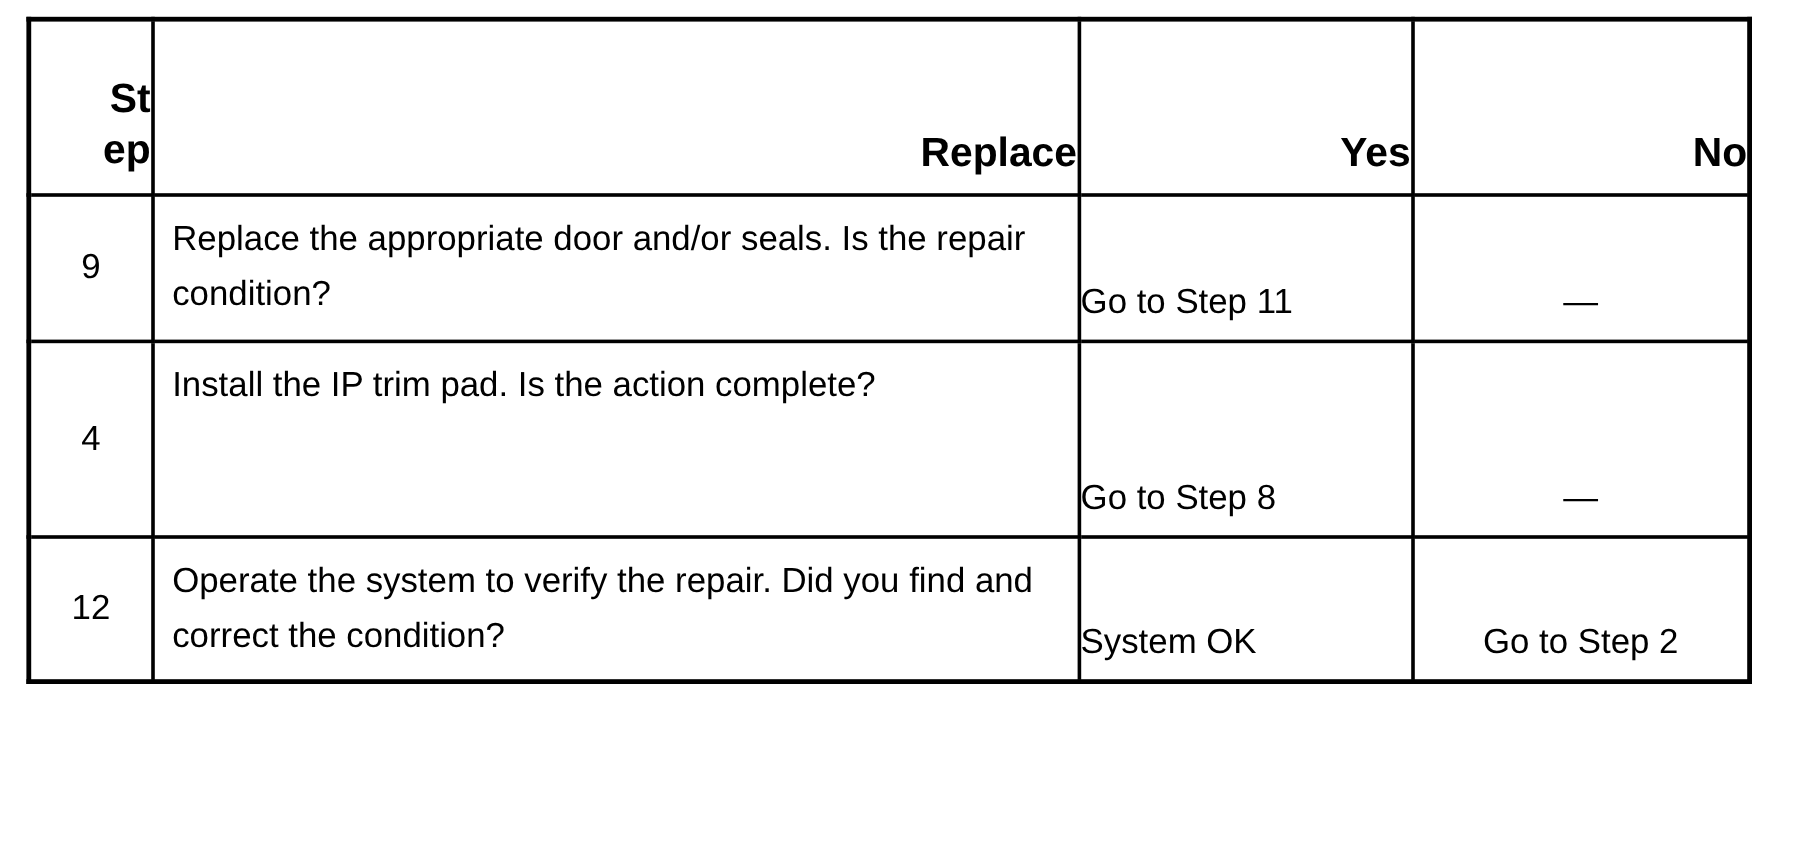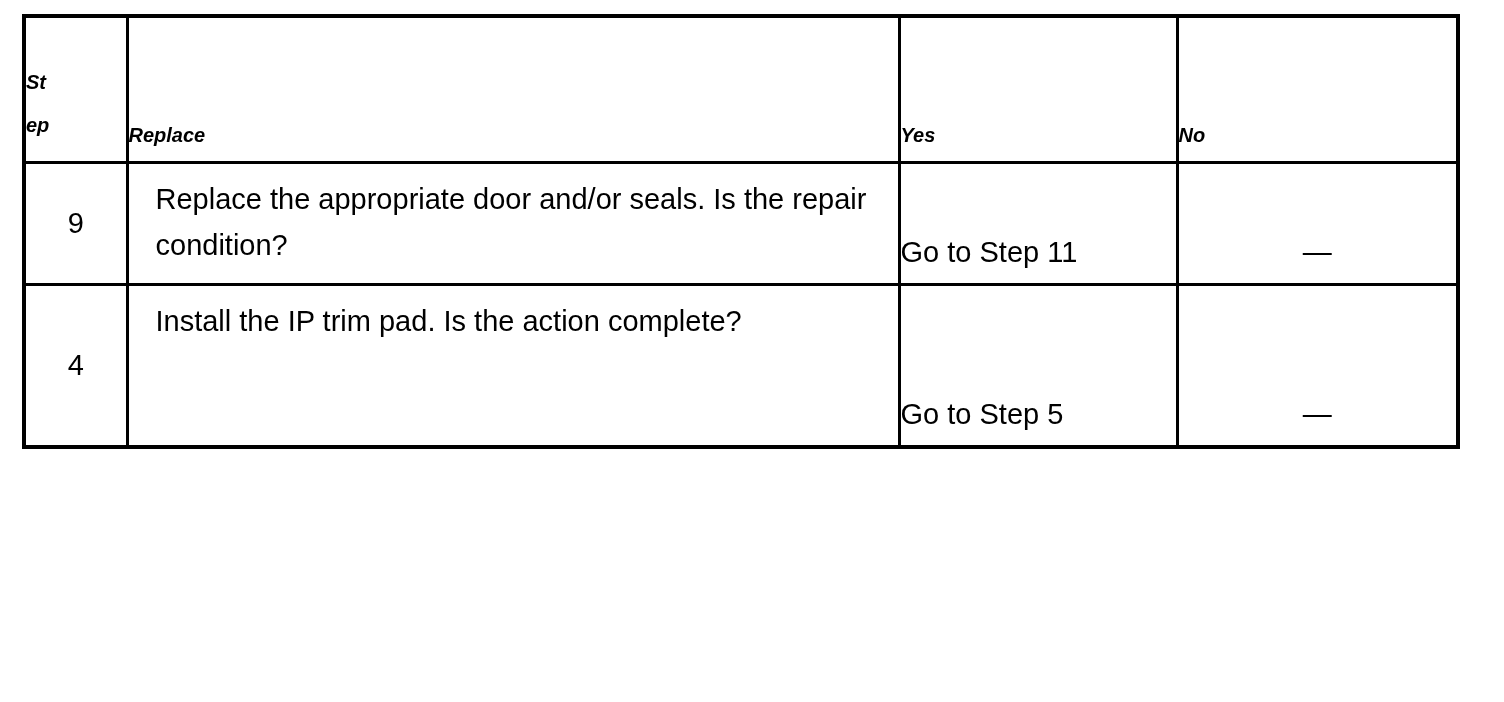--- a/index.html
+++ b/index.html
@@ -34,40 +34,39 @@
     overflow: hidden;
   }
   tr.header-row   { height: 146px; }
   tr.row-step-9   { height: 122px; }
   tr.row-step-10  { height: 120px; }
   tr.row-step-11  { height: 163px; }
   tr.row-step-12  { height: 121px; }
 
   th.hdr {
     font-weight: bold;
-    text-align: left;
+    text-align: right;
     vertical-align: bottom;
     padding: 0 0 14px 0;
-    font-size: 20px;
-    font-style: italic;
+    font-size: 34px;
   }
   th.hdr .hdr-line {
     display: block;
     line-height: 43px;
   }
   td.step-cell {
     text-align: center;
     vertical-align: middle;
     padding: 0;
     line-height: 34px;
   }
   td.action-cell {
     text-align: left;
     vertical-align: top;
-    padding: 12px 20px 0 27px;
+    padding: 12px 20px 0 15px;
   }
   td.action-cell .action-line {
     display: block;
     line-height: 46px;
   }
   td.yes-cell {
     vertical-align: bottom;
     padding: 0 44px 12px 0;
     line-height: 38px;
   }
@@ -109,19 +108,28 @@
         <td class="yes-cell">Go to Step 11</td>
         <td class="no-cell">—</td>
       </tr>
 
 
       <tr class="row-step-11">
         <td class="step-cell">4</td>
         <td class="action-cell">
           <span class="action-line">Install the IP trim pad. Is the action complete?</span>
         </td>
-        <td class="yes-cell">Go to Step 5</td>
+        <td class="yes-cell">Go to Step 8</td>
         <td class="no-cell">—</td>
       </tr>
 
+      <tr class="row-step-12">
+        <td class="step-cell">12</td>
+        <td class="action-cell">
+          <span class="action-line">Operate the system to verify the repair. Did you find and</span>
+          <span class="action-line">correct the condition?</span>
+        </td>
+        <td class="yes-cell">System OK</td>
+        <td class="no-cell">Go to Step 2</td>
+      </tr>
     </tbody>
   </table>
 </div>
 
 </body></html>

